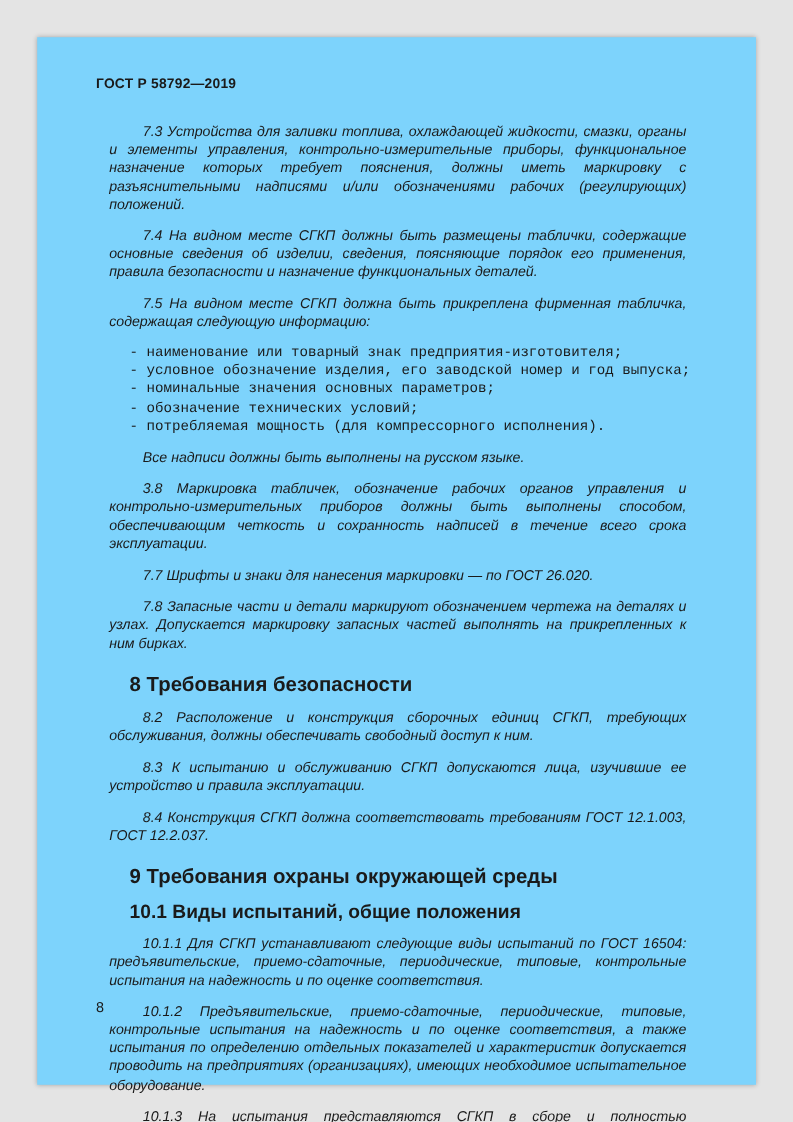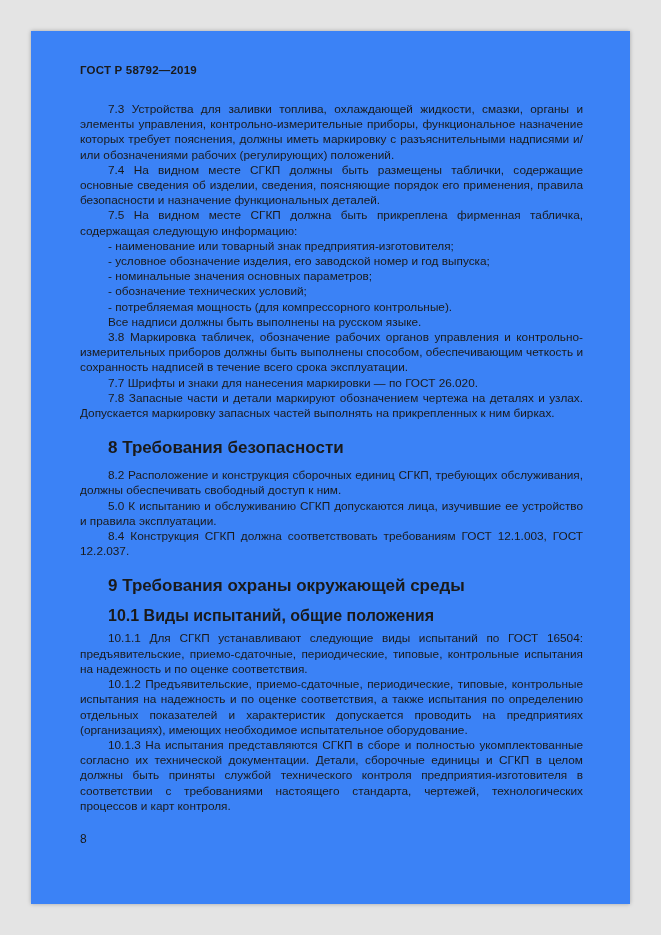--- a/index.html
+++ b/index.html
@@ -8,45 +8,47 @@
   }
   body {
     background: #e4e4e4;
     font-family: "Liberation Sans", sans-serif;
     color: #1a1a1a;
   }
   .page {
     width: 599px;
     height: 873px;
     margin: 31px auto;
-    background: #3b82f6;
+    background: #7dd3fc;
     box-sizing: border-box;
     padding: 33px 47px 0 49px;
     position: relative;
     box-shadow: 0 0 4px rgba(0,0,0,.28);
   }
   .doc-header {
     font-weight: bold;
     font-size: 11.5px;
     letter-spacing: .2px;
     margin: 0 0 26px 0;
   }
   .para {
     font-size: 11.8px;
     line-height: 15.2px;
     text-align: justify;
     text-indent: 28px;
-    margin: 0;
+    margin: 11px;
+    font-style: italic;
   }
   .li {
     font-size: 11.8px;
     line-height: 15.2px;
     text-align: left;
     text-indent: 28px;
     margin: 0;
+    font-family: Liberation Mono, monospace;
   }
   .h1 {
     font-size: 17px;
     font-weight: bold;
     text-indent: 28px;
     margin: 19px 0 12px 0;
     line-height: 16px;
   }
   .h2 {
     font-size: 16px;
@@ -70,28 +72,28 @@
   <div class="doc-header">ГОСТ Р 58792—2019</div>
 
   <div>
     <p class="para">7.3 Устройства для заливки топлива, охлаждающей жидкости, смазки, органы и элементы управления, контрольно-измерительные приборы, функциональное назначение которых требует пояснения, должны иметь маркировку с разъяснительными надписями и/или обозначениями рабочих (регулирующих) положений.</p>
     <p class="para">7.4 На видном месте СГКП должны быть размещены таблички, содержащие основные сведения об изделии, сведения, поясняющие порядок его применения, правила безопасности и назначение функциональных деталей.</p>
     <p class="para">7.5 На видном месте СГКП должна быть прикреплена фирменная табличка, содержащая следующую информацию:</p>
     <p class="li">- наименование или товарный знак предприятия-изготовителя;</p>
     <p class="li">- условное обозначение изделия, его заводской номер и год выпуска;</p>
     <p class="li">- номинальные значения основных параметров;</p>
     <p class="li">- обозначение технических условий;</p>
-    <p class="li">- потребляемая мощность (для компрессорного контрольные).</p>
+    <p class="li">- потребляемая мощность (для компрессорного исполнения).</p>
     <p class="para">Все надписи должны быть выполнены на русском языке.</p>
     <p class="para">3.8 Маркировка табличек, обозначение рабочих органов управления и контрольно-измерительных приборов должны быть выполнены способом, обеспечивающим четкость и сохранность надписей в течение всего срока эксплуатации.</p>
     <p class="para">7.7 Шрифты и знаки для нанесения маркировки — по ГОСТ 26.020.</p>
     <p class="para">7.8 Запасные части и детали маркируют обозначением чертежа на деталях и узлах. Допускается маркировку запасных частей выполнять на прикрепленных к ним бирках.</p>
     <h2 class="h1">8 Требования безопасности</h2>
     <p class="para">8.2 Расположение и конструкция сборочных единиц СГКП, требующих обслуживания, должны обеспечивать свободный доступ к ним.</p>
-    <p class="para">5.0 К испытанию и обслуживанию СГКП допускаются лица, изучившие ее устройство и правила эксплуатации.</p>
+    <p class="para">8.3 К испытанию и обслуживанию СГКП допускаются лица, изучившие ее устройство и правила эксплуатации.</p>
     <p class="para">8.4 Конструкция СГКП должна соответствовать требованиям ГОСТ 12.1.003, ГОСТ 12.2.037.</p>
     <h2 class="h1">9 Требования охраны окружающей среды</h2>
     <h3 class="h2">10.1 Виды испытаний, общие положения</h3>
     <p class="para">10.1.1 Для СГКП устанавливают следующие виды испытаний по ГОСТ 16504: предъявительские, приемо-сдаточные, периодические, типовые, контрольные испытания на надежность и по оценке соответствия.</p>
     <p class="para">10.1.2 Предъявительские, приемо-сдаточные, периодические, типовые, контрольные испытания на надежность и по оценке соответствия, а также испытания по определению отдельных показателей и характеристик допускается проводить на предприятиях (организациях), имеющих необходимое испытательное оборудование.</p>
     <p class="para">10.1.3 На испытания представляются СГКП в сборе и полностью укомплектованные согласно их технической документации. Детали, сборочные единицы и СГКП в целом должны быть приняты службой технического контроля предприятия-изготовителя в соответствии с требованиями настоящего стандарта, чертежей, технологических процессов и карт контроля.</p>
   </div>
 
   <div class="page-number">8</div>
 

